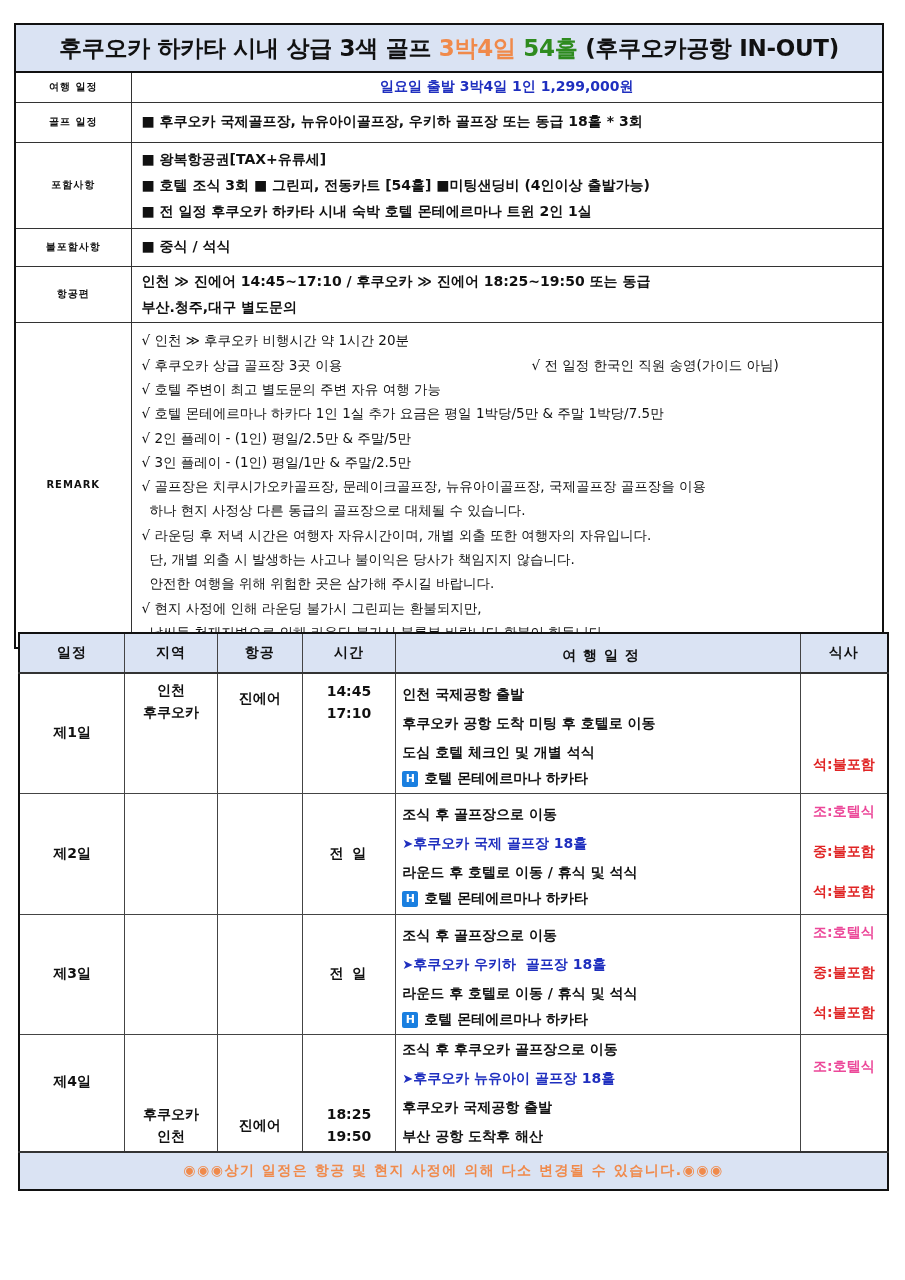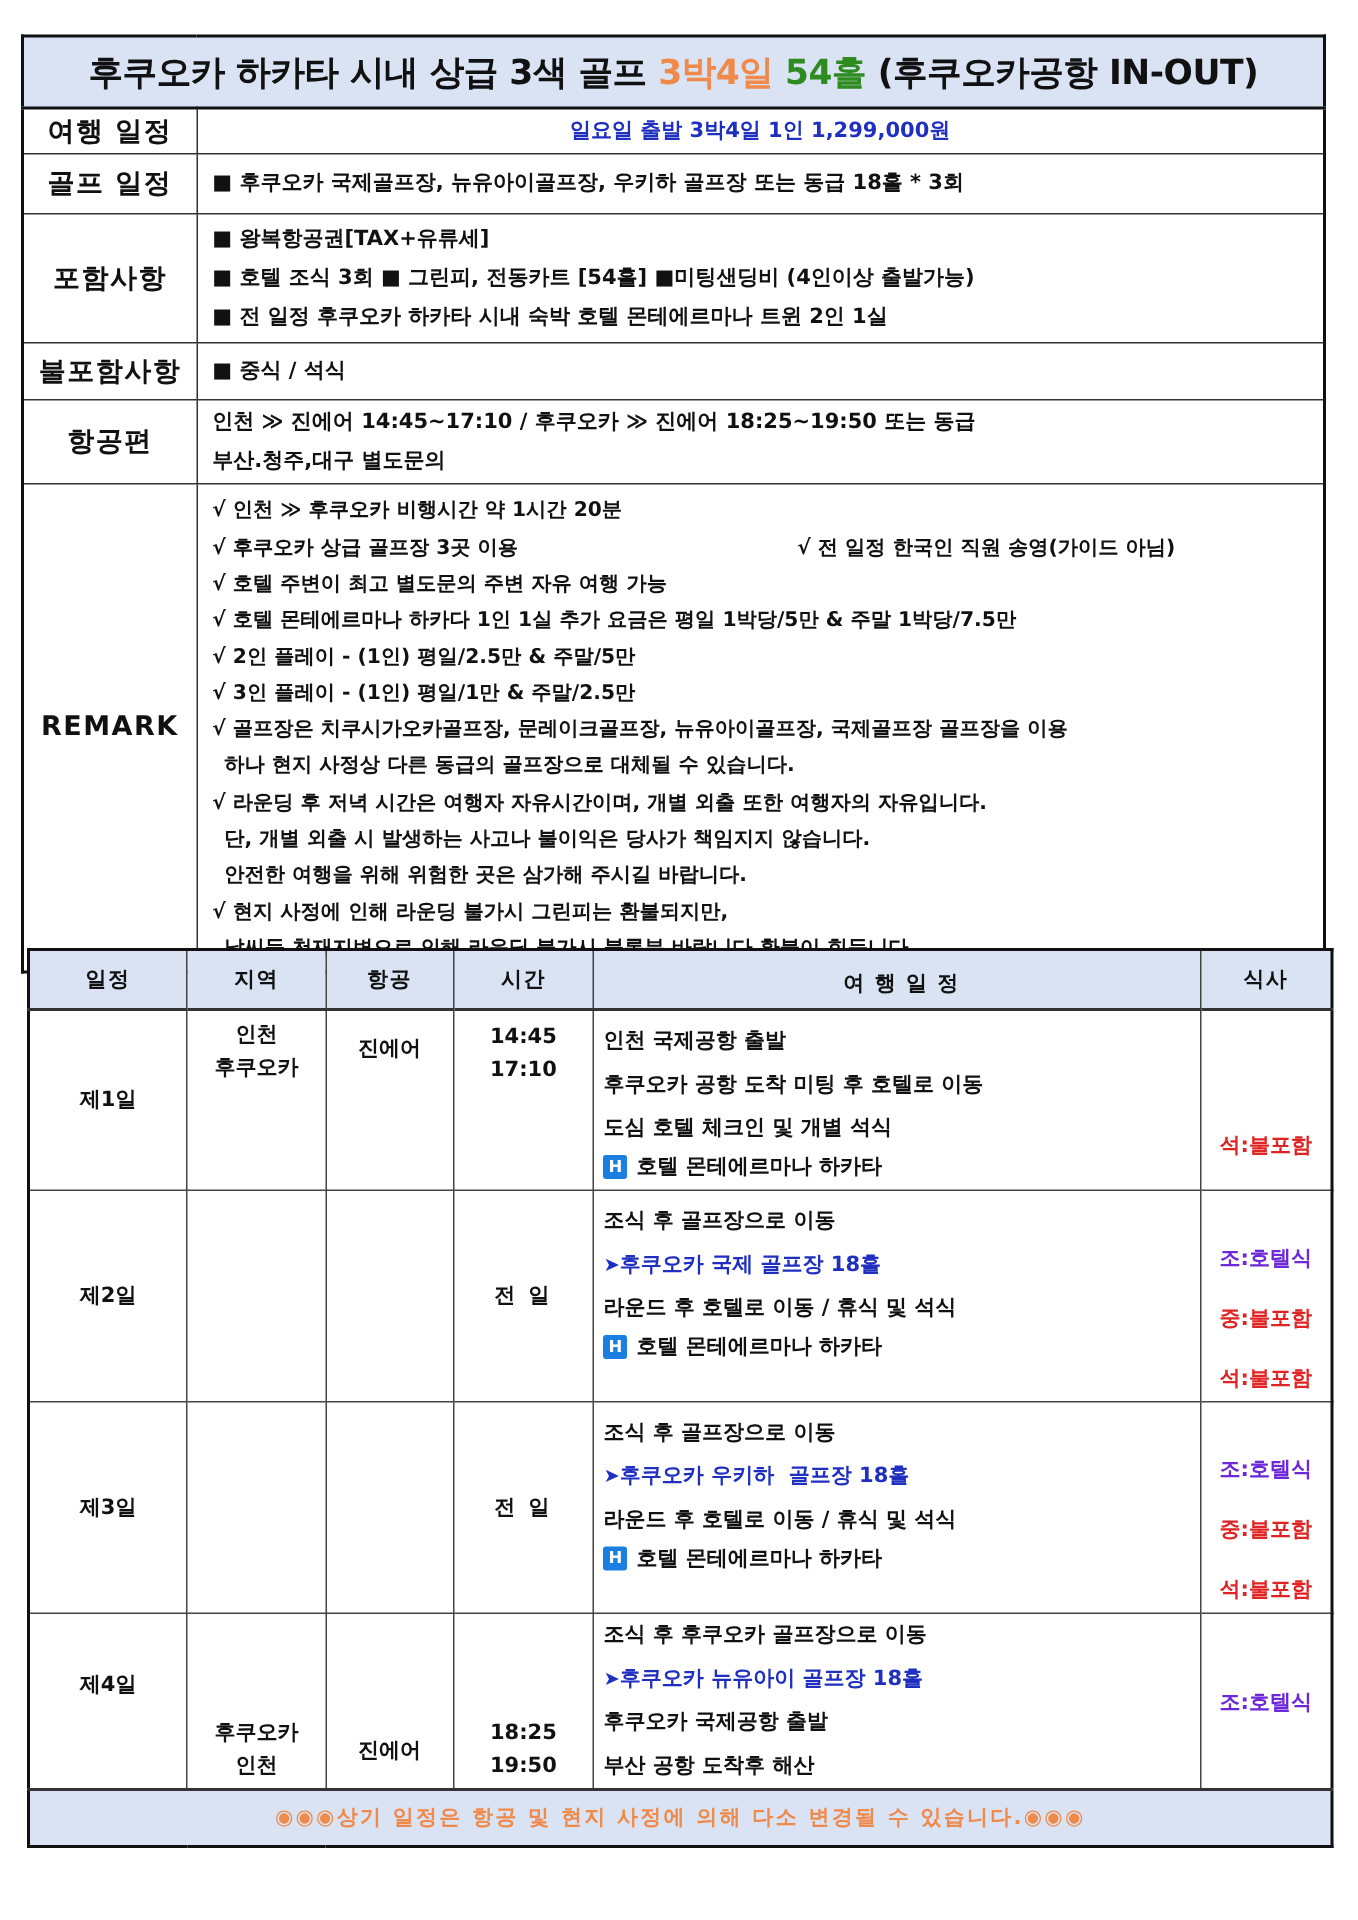--- a/index.html
+++ b/index.html
@@ -12,26 +12,26 @@
     border: 2px solid #111; border-collapse: collapse;
   }
   .info td { border: 1px solid #333; vertical-align: middle; }
   .info .title-cell {
     height: 48px; background: #dae3f3; text-align: center;
     font-size: 23px; font-weight: bold; letter-spacing: -0.3px; border-bottom: 2px solid #111;
   }
   .info .title-cell .orange { color: #f08a4b; }
   .info .title-cell .green { color: #2e8b1f; }
   .info .label {
-    width: 116px; text-align: center; font-size: 18px; font-weight: bold; letter-spacing: 1px;
+    width: 116px; text-align: center; font-size: 10px; font-weight: bold; letter-spacing: 1px;
   }
   .info .content { padding-left: 10px; font-size: 14px; font-weight: bold; }
   .info .price { text-align: center; color: #1f2fbf; padding-left: 0; }
   .info .line { line-height: 26px; }
-  .info .remark-content { font-weight: bold; font-size: 13.5px; padding: 4px 10px 1px 10px; }
+  .info .remark-content { font-weight: normal; font-size: 13.5px; padding: 4px 10px 1px 10px; }
   .info .remark-content .line { line-height: 24.3px; }
   .info .indent { padding-left: 8px; }
 
   
   .itin {
     position: absolute; left: 18px; top: 632px; width: 871px;
     border: 2px solid #111; border-collapse: collapse;
   }
   .itin th, .itin td { border: 1px solid #444; }
   .itin th {
@@ -48,21 +48,21 @@
   .itin .plan-line { line-height: 29px; height: 29px; white-space: nowrap; }
   .itin .plan-line.blue { color: #1f2fbf; }
   .itin .arrow { color: #1f2fbf; font-size: 13px; }
   .hotel-icon {
     display: inline-block; width: 16px; height: 16px; background: #1a7fe0; color: #fff;
     font-size: 11px; font-weight: bold; text-align: center; line-height: 16px; border-radius: 2px;
     margin-right: 6px; vertical-align: 1px;
   }
   .meal { line-height: 30px; font-size: 14px; font-weight: bold; }
   .meal.red { color: #e02424; }
-  .meal.black { color: #6d28d9; margin-top: 28px; }
+  .meal.black { color: #ec4899; }
   .stack { line-height: 22px; }
   .itin .notice {
     height: 38px; background: #dae3f3; text-align: center; color: #f08a4b;
     font-size: 14px; font-weight: bold; letter-spacing: 1.5px; vertical-align: middle;
     border-top: 2px solid #333;
   }
 </style>
 </head>
 <body>
 

